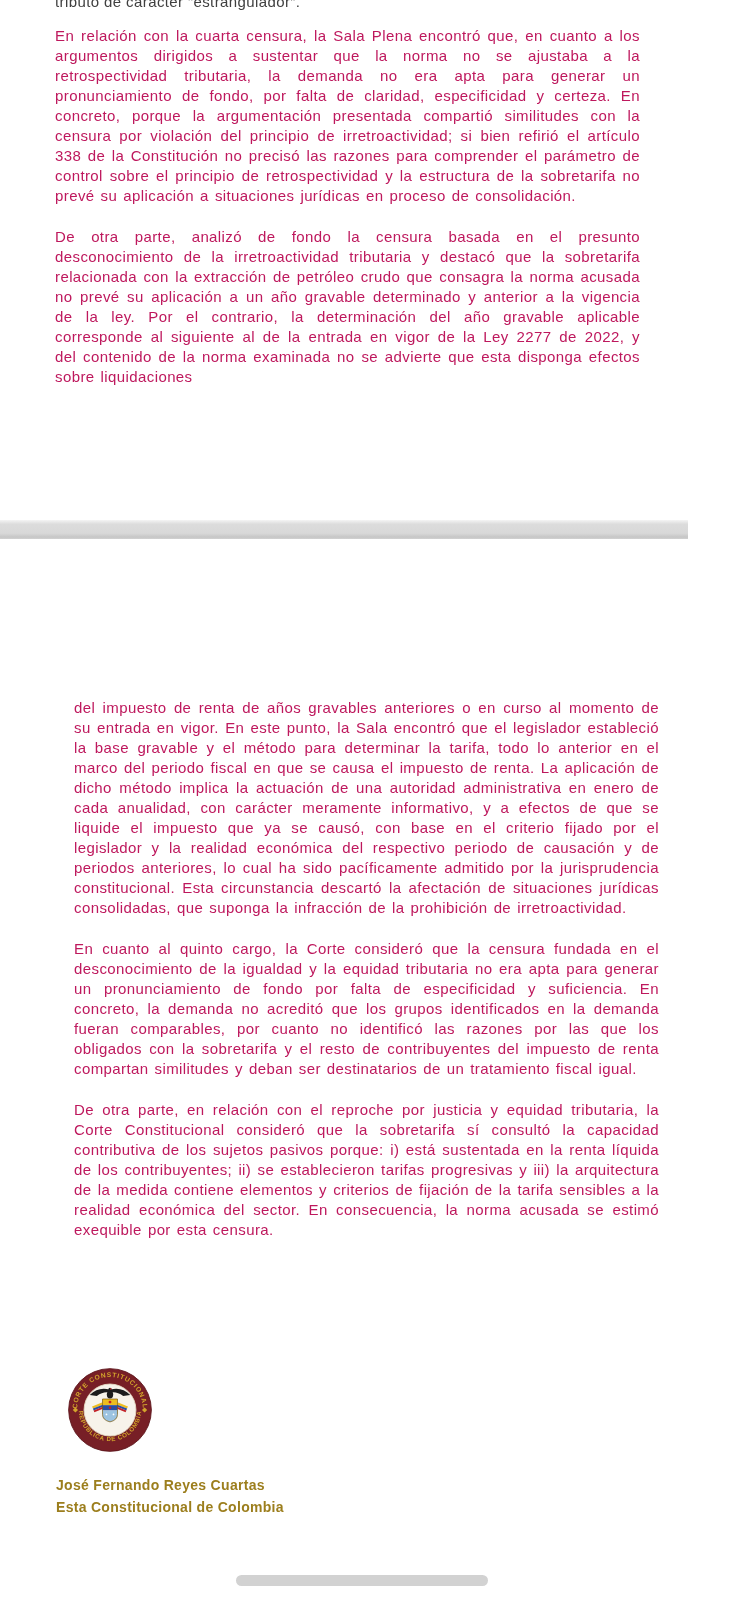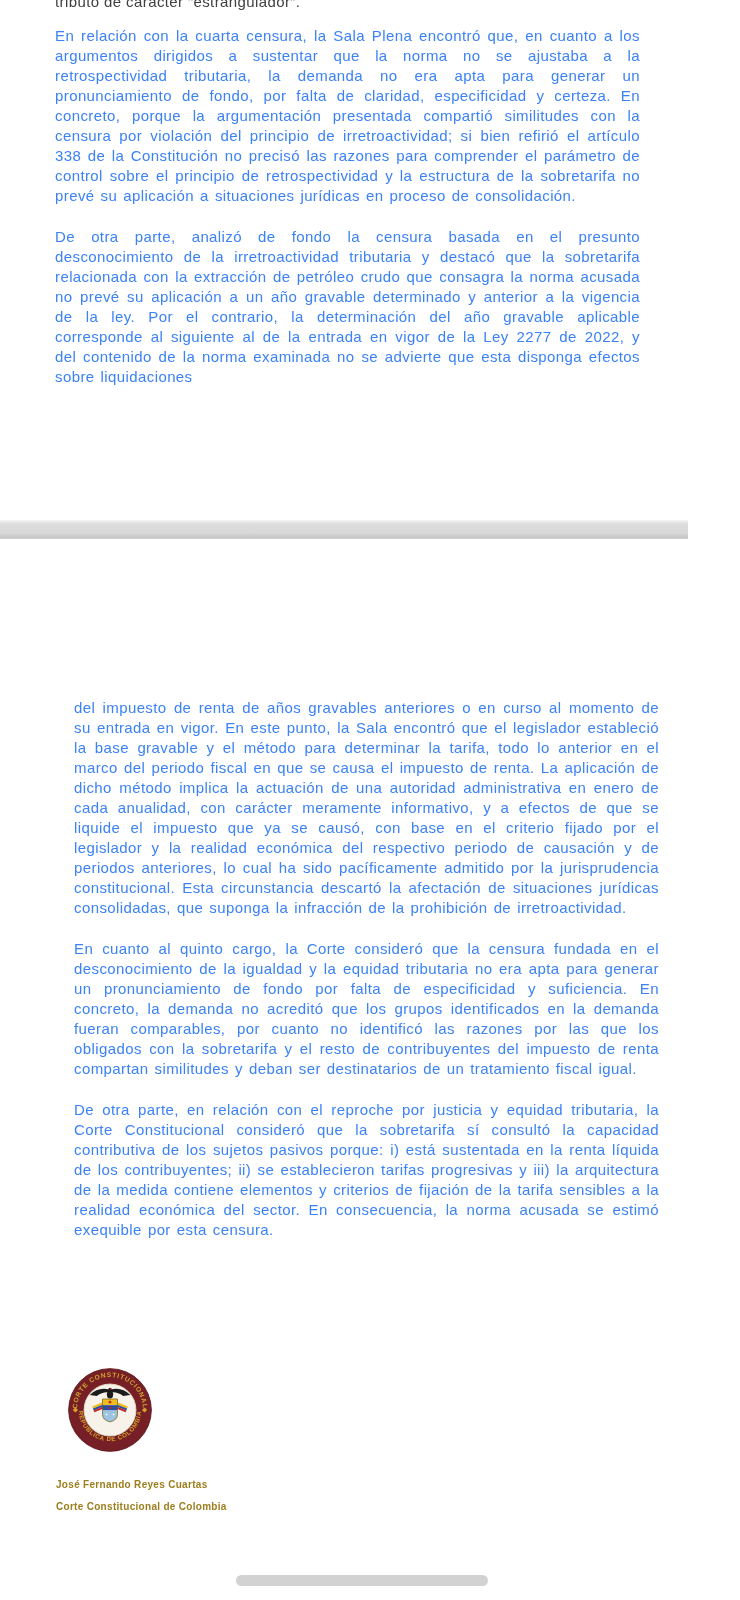--- a/index.html
+++ b/index.html
@@ -11,21 +11,21 @@
   #screen {
     position: relative;
     width: 688px;
     height: 1600px;
     background: #ffffff;
     overflow: hidden;
   }
   .doc-text {
     font-size: 15px;
     line-height: 20px;
-    color: #3b82f6;
+    color: #be185d;
     letter-spacing: 0.4px;
     word-spacing: 1.5px;
     text-align: justify;
   }
   .doc-text p { margin: 0 0 21px 0; }
   .doc-text p:last-child { margin-bottom: 0; }
 
   
   #clipped-line-wrap {
     position: absolute;
@@ -68,21 +68,21 @@
   #seal {
     position: absolute;
     top: 1366px; left: 66px;
     width: 88px; height: 88px;
   }
 
   #signature-block {
     position: absolute;
     top: 1474px; left: 56px;
     font-weight: bold;
-    font-size: 10px;
+    font-size: 14px;
     line-height: 22px;
     color: #9c7e1d;
     letter-spacing: 0.3px;
   }
 
   #h-scrollbar-thumb {
     position: absolute;
     top: 1575px; left: 236px;
     width: 252px; height: 11px;
     border-radius: 6px;
@@ -160,18 +160,18 @@
           <circle cx="46" cy="55" r="1" fill="#ffffff"></circle>
           <circle cx="54" cy="55" r="1" fill="#ffffff"></circle>
           <path d="M41.5,37.5 h17 v17.5 q0,6.5 -8.5,8.5 q-8.5,-2 -8.5,-8.5 Z" fill="none" stroke="#7a5a10" stroke-width="0.8"></path>
         </g>
       </g>
     </svg>
   </div>
 
   <div id="signature-block">
     <div>José Fernando Reyes Cuartas</div>
-    <div>Corte Constitucional de Colombia</div>
+    <div>Esta Constitucional de Colombia</div>
   </div>
 
   <div id="h-scrollbar-thumb"></div>
 
 </div>
 
 </body></html>

